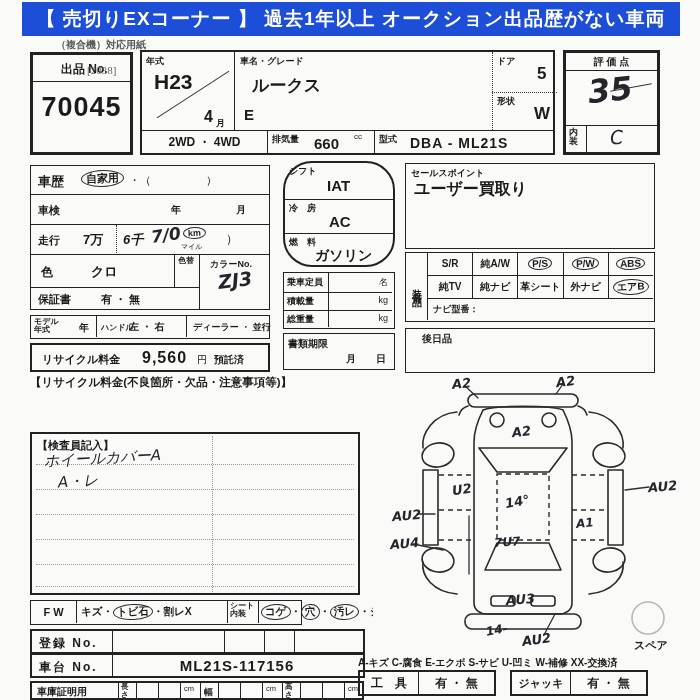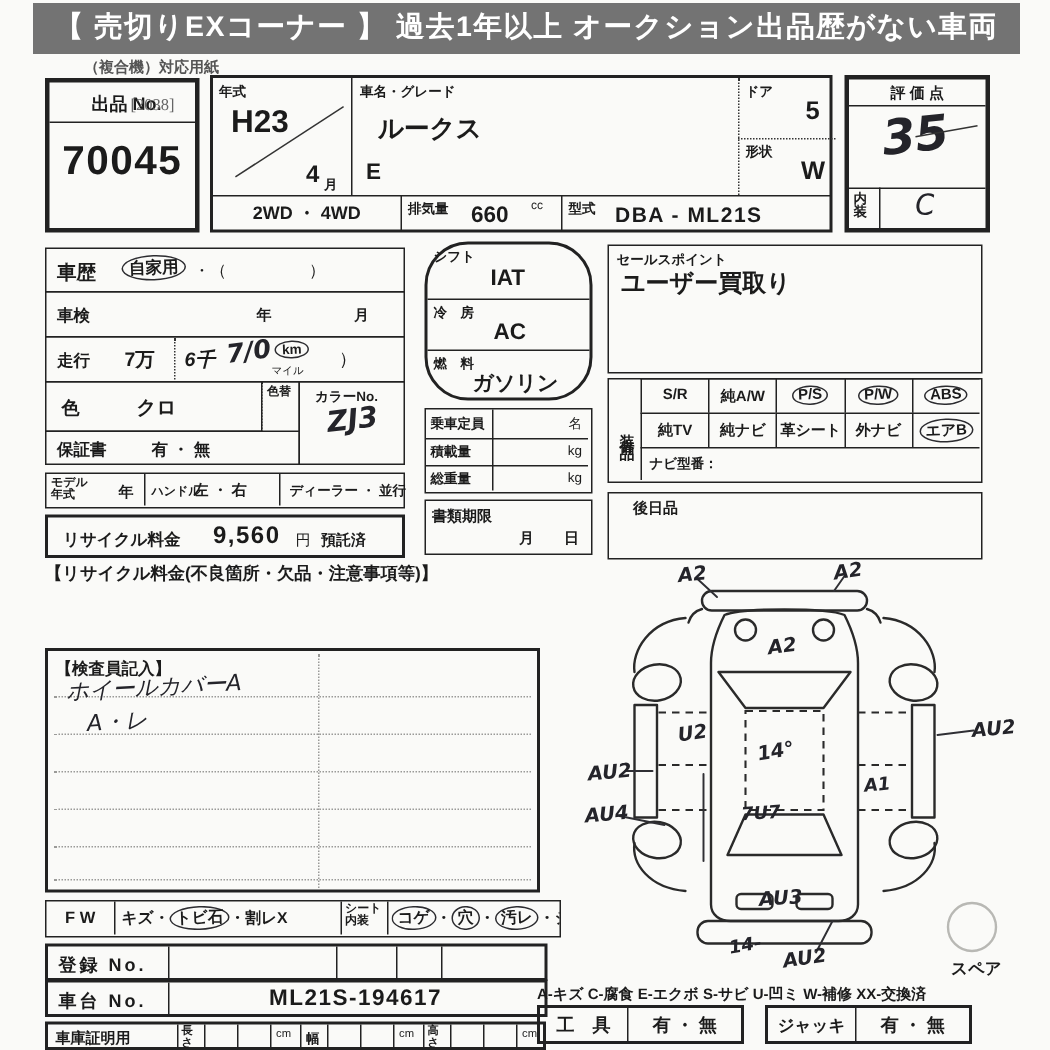--- a/index.html
+++ b/index.html
@@ -9,21 +9,21 @@
   .box{border:1.6px solid #222;}
   .thick{border-width:3px;}
   .med{border-width:2.2px;}
   .lbl{font-size:9px;font-weight:bold;white-space:nowrap;}
   .bold{font-weight:bold;}
   .nw{white-space:nowrap;overflow:hidden;}
   .ctr{display:flex;align-items:center;justify-content:center;}
   .hand{font-family:"DejaVu Sans",sans-serif;font-style:italic;color:#24242a;white-space:nowrap;}
   .circled{display:inline-block;border:1.6px solid #2c2c30;border-radius:50%;padding:0 3px;transform:rotate(-2deg);}
   .oval{display:inline-block;border:1.6px solid #2c2c30;border-radius:50%;padding:0 4px;}
-  .banner{background:#737373;color:#fff;font-weight:bold;font-size:19px;letter-spacing:1px;
+  .banner{background:#1d4ed8;color:#fff;font-weight:bold;font-size:19px;letter-spacing:1px;
           text-align:center;line-height:34px;white-space:nowrap;}
   .dotl{border-left:1.6px dotted #333;}
   .dott{border-top:1.6px dotted #333;}
   .rule{border-top:1.2px dotted #9a9a98;}
   .vdiv{border-left:1.4px solid #222;}
   .hdiv{border-top:1.4px solid #222;}
   .brk{word-break:break-all;line-height:1.05;}
   .eqrow{display:flex;height:23px;}
   .eqcell{flex:1;border-left:1.3px solid #222;border-top:1.3px solid #222;display:flex;align-items:center;justify-content:center;font-size:10px;font-weight:bold;white-space:nowrap;}
   svg .ln{fill:none;stroke:#2a2a2a;stroke-width:1.6;stroke-linejoin:round;stroke-linecap:round;}
@@ -288,41 +288,41 @@
   <div class="abs hand bold" style="left:392px;top:508px;font-size:13px;transform:rotate(-5deg);">AU2</div>
   <div class="abs hand bold" style="left:390px;top:536px;font-size:13px;transform:rotate(-5deg);">AU4</div>
   <div class="abs hand bold" style="left:576px;top:516px;font-size:12px;transform:rotate(-6deg);">A1</div>
   <div class="abs hand bold" style="left:648px;top:479px;font-size:13px;transform:rotate(-5deg);">AU2</div>
   <div class="abs hand bold" style="left:494px;top:535px;font-size:12px;transform:rotate(-4deg);">7U7</div>
   <div class="abs hand bold" style="left:506px;top:592px;font-size:13px;transform:rotate(-4deg);">AU3</div>
   <div class="abs hand bold" style="left:486px;top:623px;font-size:12px;transform:rotate(-10deg);">14-</div>
   <div class="abs hand bold" style="left:522px;top:632px;font-size:13px;transform:rotate(-8deg);">AU2</div>
   <div class="abs bold" style="left:634px;top:638px;font-size:11px;">スペア</div>
 
-  <div class="abs box" style="left:30px;top:600px;width:344px;height:25px;">
+  <div class="abs box" style="left:30px;top:600px;width:272px;height:25px;">
     <div class="abs bold ctr" style="left:0;top:0;width:45px;height:22px;font-size:11px;">F W</div>
     <div class="abs vdiv" style="left:45px;top:0;height:22px;"></div>
     <div class="abs bold nw" style="left:50px;top:3px;font-size:10.5px;width:145px;"><span>キズ・</span><span class="circled">トビ石</span><span>・割レX</span></div>
     <div class="abs vdiv" style="left:196px;top:0;height:22px;"></div>
     <div class="abs bold brk" style="left:199px;top:1px;width:28px;font-size:8px;">シート内装</div>
     <div class="abs vdiv" style="left:227px;top:0;height:22px;"></div>
     <div class="abs bold nw" style="left:230px;top:3px;font-size:10.5px;width:112px;"><span class="circled">コゲ</span><span>・</span><span class="circled">穴</span><span>・</span><span class="circled">汚レ</span><span>・シミ・破レ・スレ</span></div>
   </div>
 
   <div class="abs box med" style="left:30px;top:629px;width:335px;height:25px;">
     <div class="abs bold" style="left:7px;top:4px;font-size:12px;letter-spacing:2px;">登録 No.</div>
     <div class="abs vdiv" style="left:80px;top:0;height:21px;"></div>
     <div class="abs vdiv" style="left:192px;top:0;height:21px;"></div>
     <div class="abs vdiv" style="left:232px;top:0;height:21px;"></div>
     <div class="abs vdiv" style="left:262px;top:0;height:21px;"></div>
   </div>
   <div class="abs box med" style="left:30px;top:653px;width:335px;height:25px;">
     <div class="abs bold" style="left:7px;top:4px;font-size:12px;letter-spacing:2px;">車台 No.</div>
     <div class="abs vdiv" style="left:80px;top:0;height:21px;"></div>
-    <div class="abs bold ctr" style="left:80px;top:0;width:250px;height:21px;font-size:15px;letter-spacing:1px;">ML21S-194617</div>
+    <div class="abs bold ctr" style="left:80px;top:0;width:250px;height:21px;font-size:15px;letter-spacing:1px;">ML21S-117156</div>
   </div>
 
   <div class="abs box med" style="left:30px;top:681px;width:334px;height:19px;">
     <div class="abs bold" style="left:5px;top:2px;font-size:10px;">車庫証明用</div>
     <div class="abs vdiv" style="left:86px;top:0;height:16px;"></div>
     <div class="abs bold brk" style="left:89px;top:0px;width:11px;font-size:7.5px;">長さ</div>
     <div class="abs vdiv" style="left:104px;top:0;height:16px;"></div>
     <div class="abs vdiv" style="left:126px;top:0;height:16px;"></div>
     <div class="abs vdiv" style="left:148px;top:0;height:16px;"></div>
     <div class="abs" style="left:152px;top:1px;font-size:7.5px;">cm</div>

